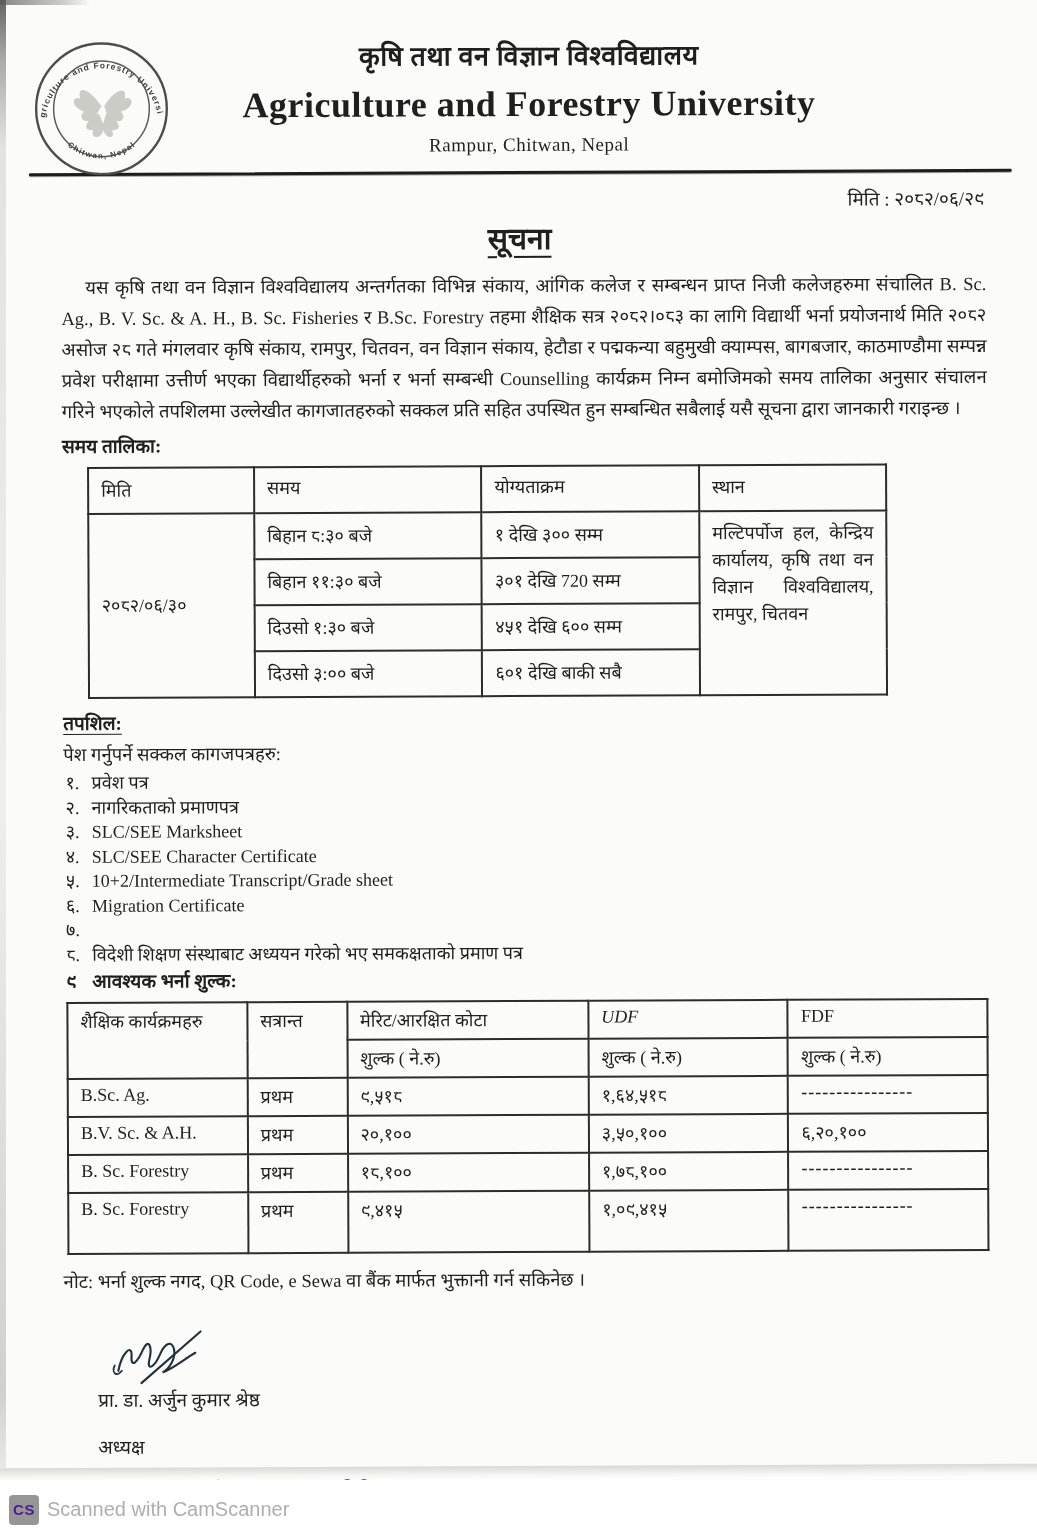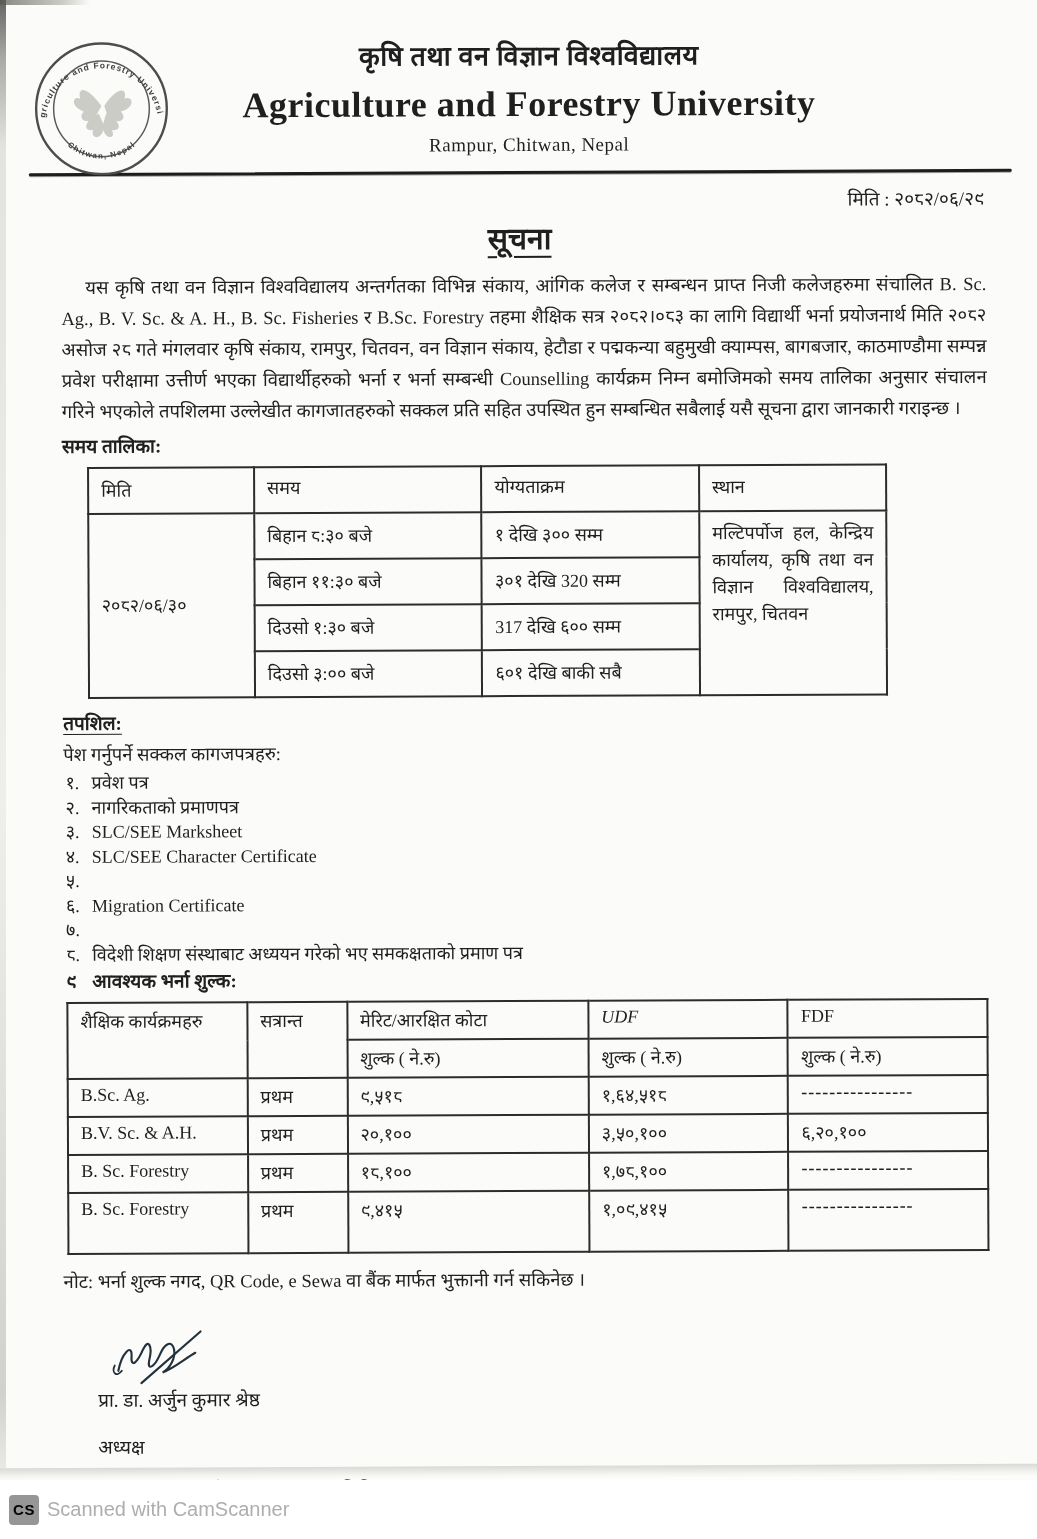--- a/index.html
+++ b/index.html
@@ -69,21 +69,21 @@
   .sig-block { margin:32px 0 0 92px; }
   .sig-scribble { display:block; margin-left:6px; }
   .sig-name { font-size:19px; margin-top:0; }
   .sig-title { font-size:19px; margin-top:21px; }
   .sig-committee { font-size:19.5px; margin-top:17px; }
 
   .camscanner { position:absolute; left:0; top:1480px; width:1037px; height:59px; background:#ffffff;
     display:flex; align-items:center; padding-left:9px;
     font-family:"Liberation Sans","DejaVu Sans",sans-serif; color:#aeaeae; font-size:20px; }
   .cs-badge { display:inline-flex; align-items:center; justify-content:center; width:30px; height:30px;
-    background:#969696; color:#000000; font-weight:700; font-size:15px; border-radius:4px;
+    background:#969696; color:#4c1d95; font-weight:700; font-size:15px; border-radius:4px;
     margin-right:8px; letter-spacing:.5px; }
 </style>
 </head>
 <body>
 
 <div class="scan-area">
   <div class="scan-edge-left"></div>
   <div class="scan-edge-top"></div>
   <div class="scan-bottom"></div>
 
@@ -138,25 +138,25 @@
       </thead>
       <tbody>
         <tr>
           <td class="c-date" rowspan="4">२०८२/०६/३०</td>
           <td class="c-time">बिहान  ८:३० बजे</td>
           <td class="c-range">१ देखि ३०० सम्म</td>
           <td class="c-venue" rowspan="4">मल्टिपर्पोज हल, केन्द्रिय कार्यालय, कृषि तथा वन विज्ञान विश्वविद्यालय, रामपुर, चितवन</td>
         </tr>
         <tr>
           <td class="c-time">बिहान  ११:३० बजे</td>
-          <td class="c-range">३०१ देखि 320 सम्म</td>
+          <td class="c-range">३०१ देखि 720 सम्म</td>
         </tr>
         <tr>
           <td class="c-time">दिउसो १:३० बजे</td>
-          <td class="c-range">317 देखि ६०० सम्म</td>
+          <td class="c-range">४५१ देखि ६०० सम्म</td>
         </tr>
         <tr>
           <td class="c-time">दिउसो ३:०० बजे</td>
           <td class="c-range">६०१ देखि बाकी सबै</td>
         </tr>
       </tbody>
     </table>
 
     <div class="tapasil">तपशिल:</div>
     <div class="doc-sub">पेश गर्नुपर्ने सक्कल कागजपत्रहरु:</div>
@@ -172,20 +172,21 @@
       <li>
           <span class="num">३.</span>
           <span>SLC/SEE Marksheet</span>
         </li>
       <li>
           <span class="num">४.</span>
           <span>SLC/SEE Character Certificate</span>
         </li>
       <li>
           <span class="num">५.</span>
+          <span>10+2/Intermediate Transcript/Grade sheet</span>
         </li>
       <li>
           <span class="num">६.</span>
           <span>Migration Certificate</span>
         </li>
       <li>
           <span class="num">७.</span>
         </li>
       <li>
           <span class="num">८.</span>

